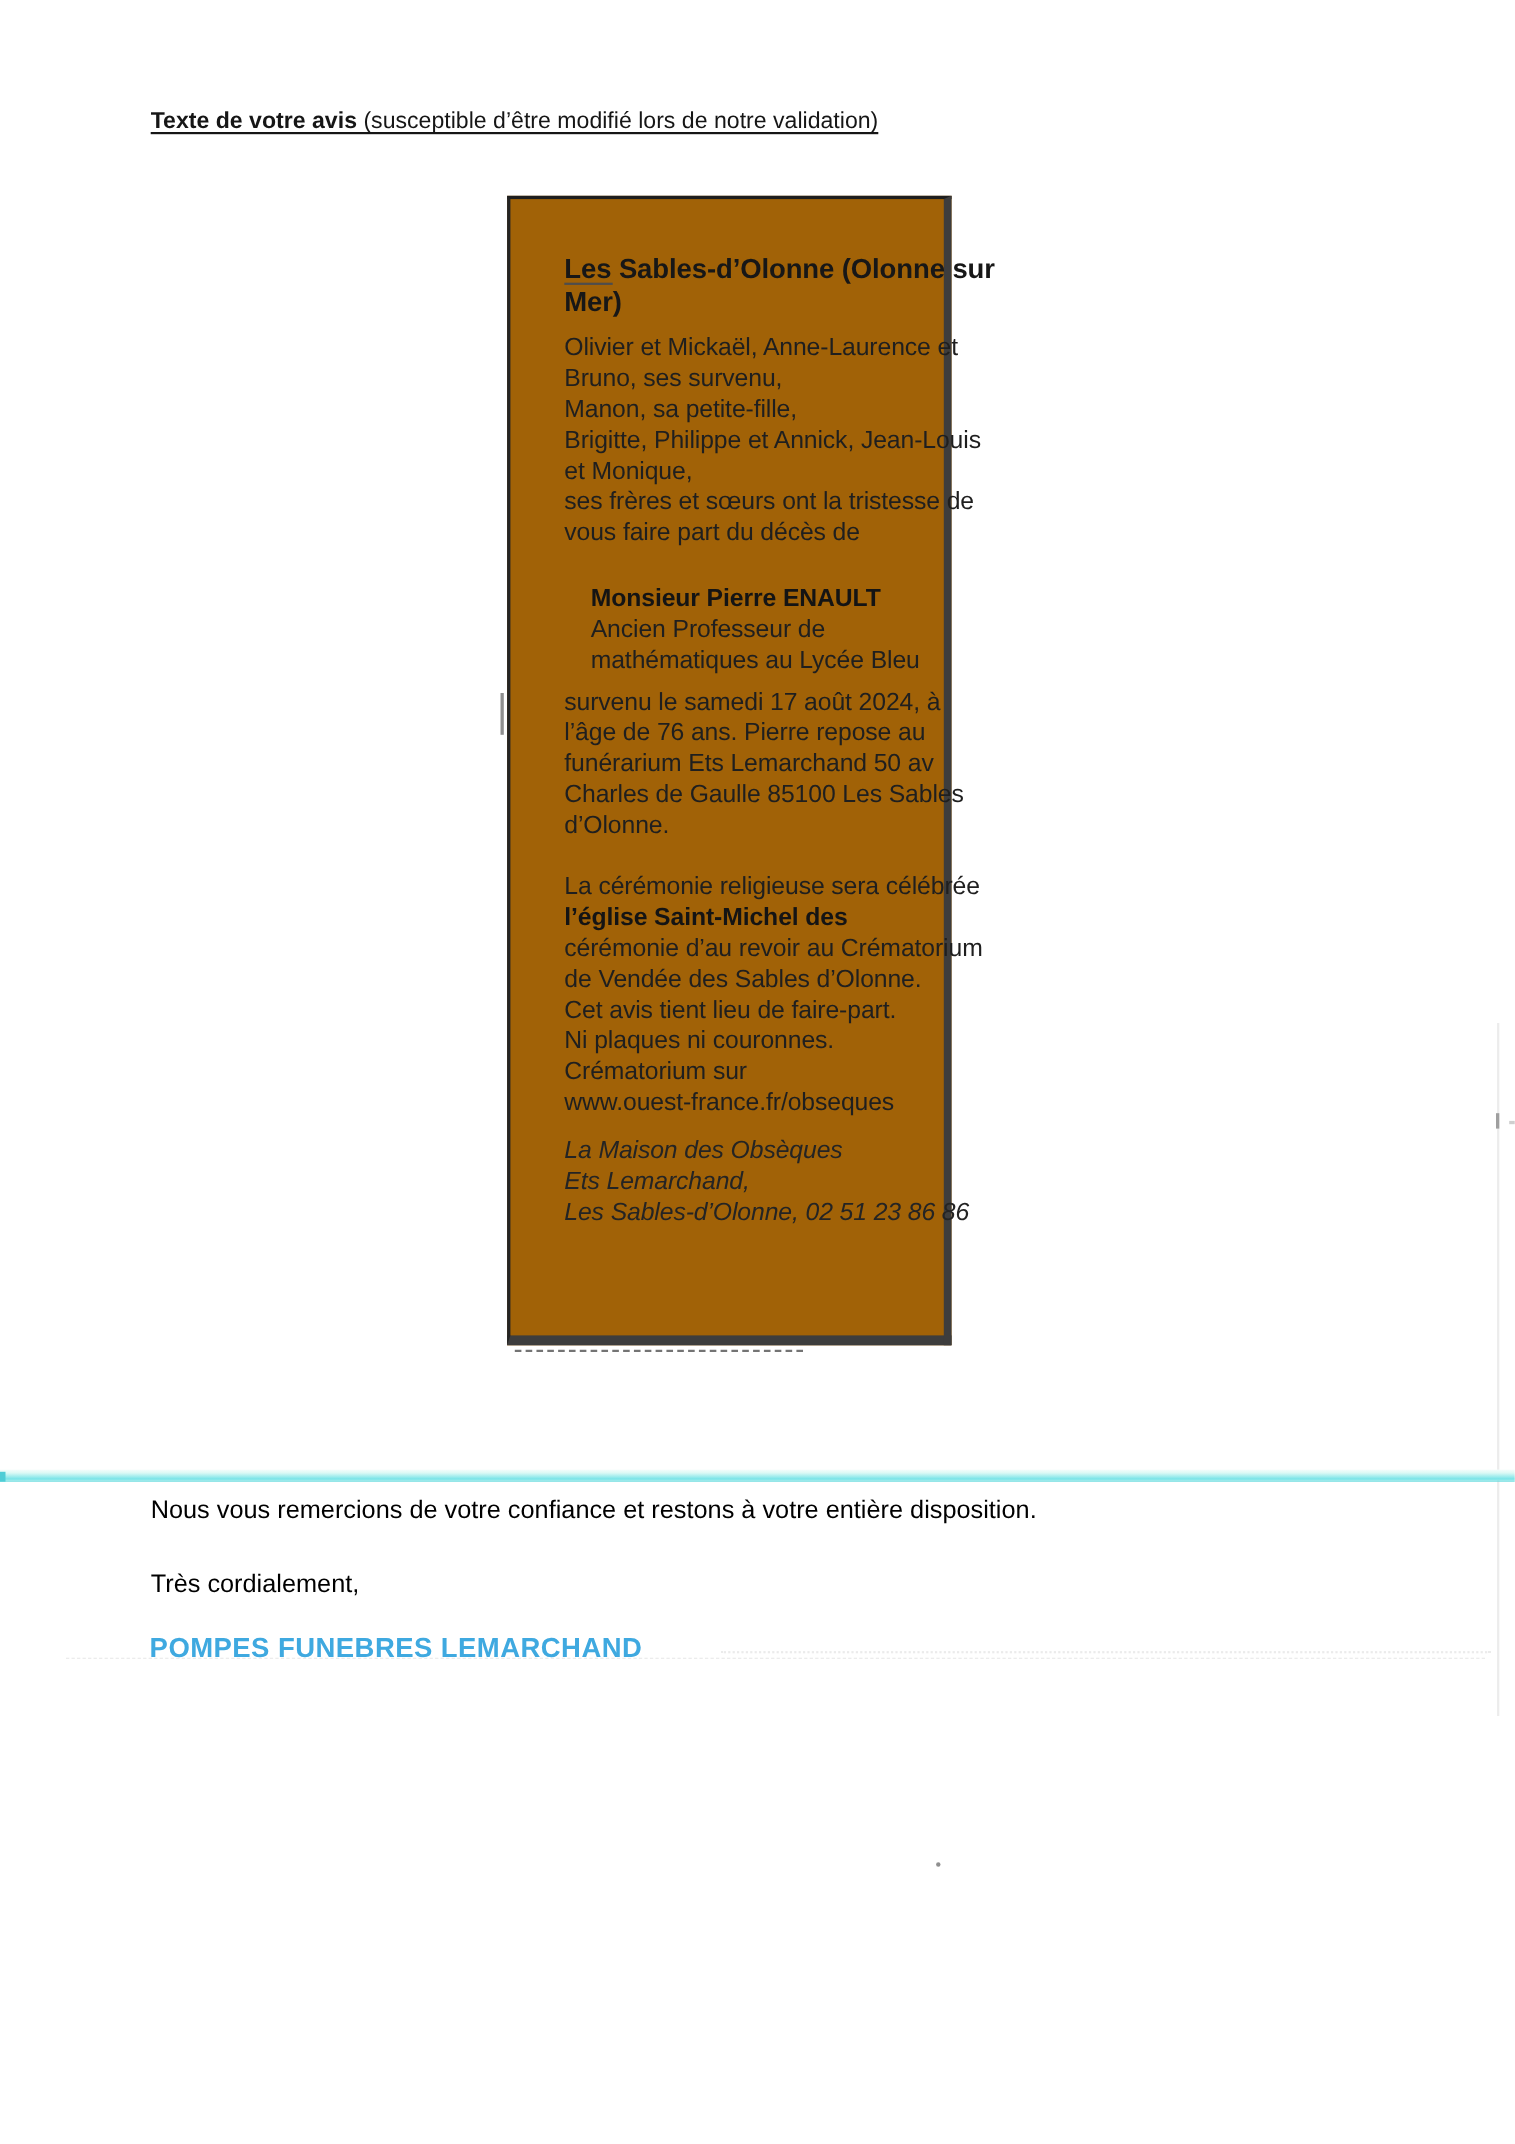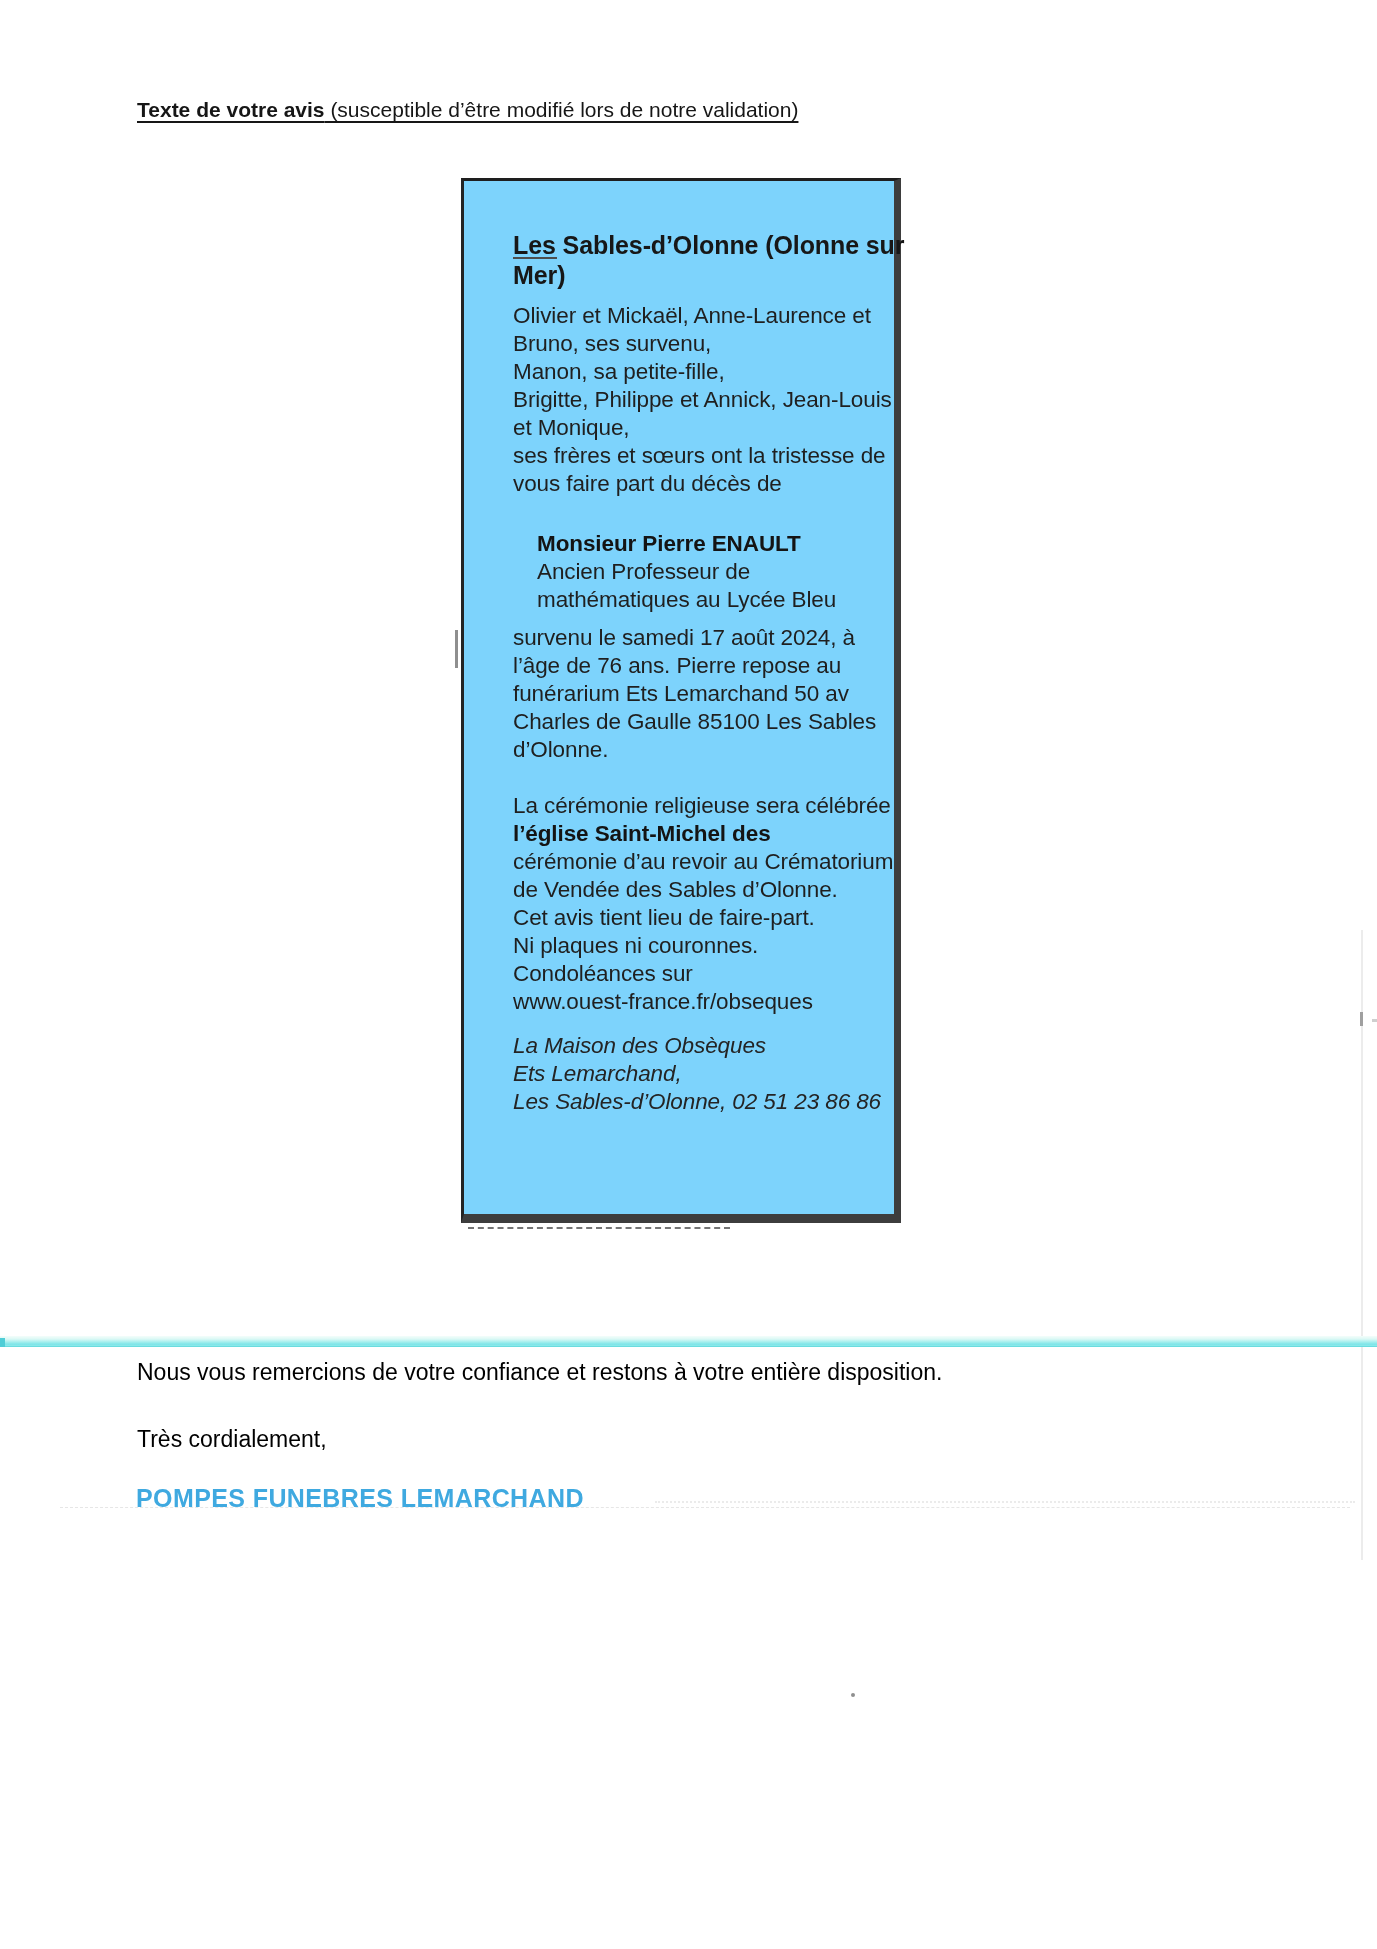--- a/index.html
+++ b/index.html
@@ -21,26 +21,26 @@
     text-decoration: underline;
     text-decoration-thickness: 2px;
     text-underline-offset: 4px;
     white-space: nowrap;
   }
   .doc-title .b { font-weight: bold; }
 
   
   .card {
     left: 461px; top: 178px;
-    width: 440px; height: 1045px;
+    width: 404px; height: 1045px;
     box-sizing: border-box;
     border-style: solid;
     border-width: 3px 7px 9px 3px;
     border-color: #1e1e1e #3d3d3d #3d3d3d #242424;
-    background: #7dd3fc;
+    background: #a16207;
     padding: 49px 18px 0 49px;
     box-sizing: border-box;
   }
   .card, .card * { letter-spacing: -0.1px; }
   .card .line { white-space: nowrap; }
 
   .notice-heading {
     font-size: 25px; font-weight: bold; line-height: 30px;
     color: #171717;
     margin-bottom: 12px;
@@ -129,21 +129,21 @@
       <div class="line">d’Olonne.</div>
     </div>
 
   <div class="notice-par par-ceremony">
       <div class="line"><span>La cérémonie religieuse sera célébrée</span></div>
       <div class="line"><span class="b">l’église Saint-Michel des</span></div>
       <div class="line"><span>cérémonie d’au revoir au Crématorium</span></div>
       <div class="line"><span>de Vendée des Sables d’Olonne.</span></div>
       <div class="line"><span>Cet avis tient lieu de faire-part.</span></div>
       <div class="line"><span>Ni plaques ni couronnes.</span></div>
-      <div class="line"><span>Condoléances sur</span></div>
+      <div class="line"><span>Crématorium sur</span></div>
       <div class="line"><span>www.ouest-france.fr/obseques</span></div>
     </div>
 
   <div class="notice-par par-signature">
       <div class="line">La Maison des Obsèques</div>
       <div class="line">Ets Lemarchand,</div>
       <div class="line">Les Sables-d’Olonne, 02 51 23 86 86</div>
     </div>
 </div>
 

